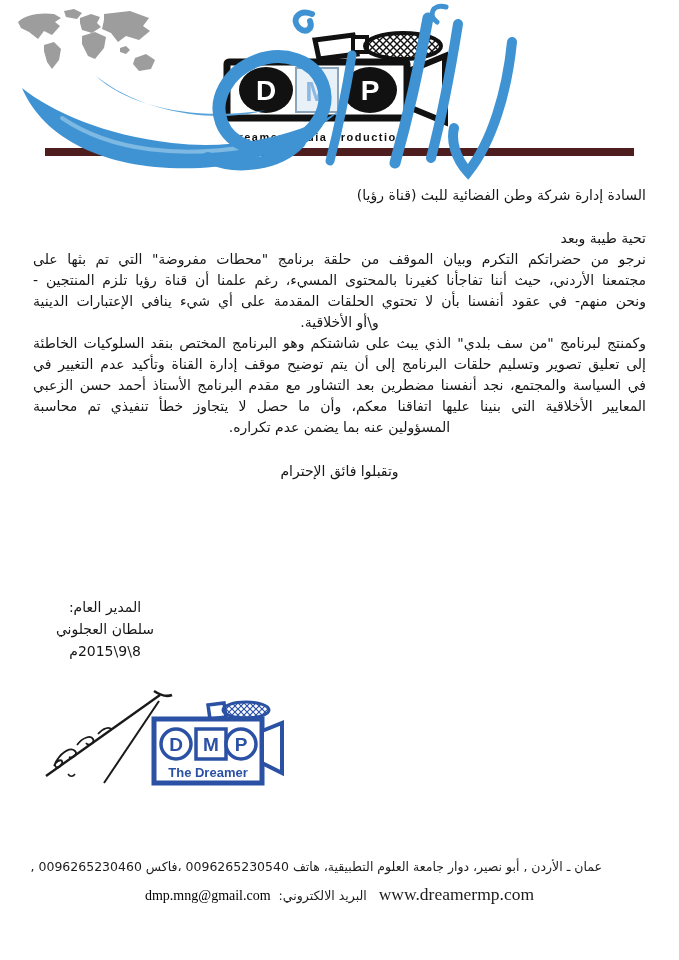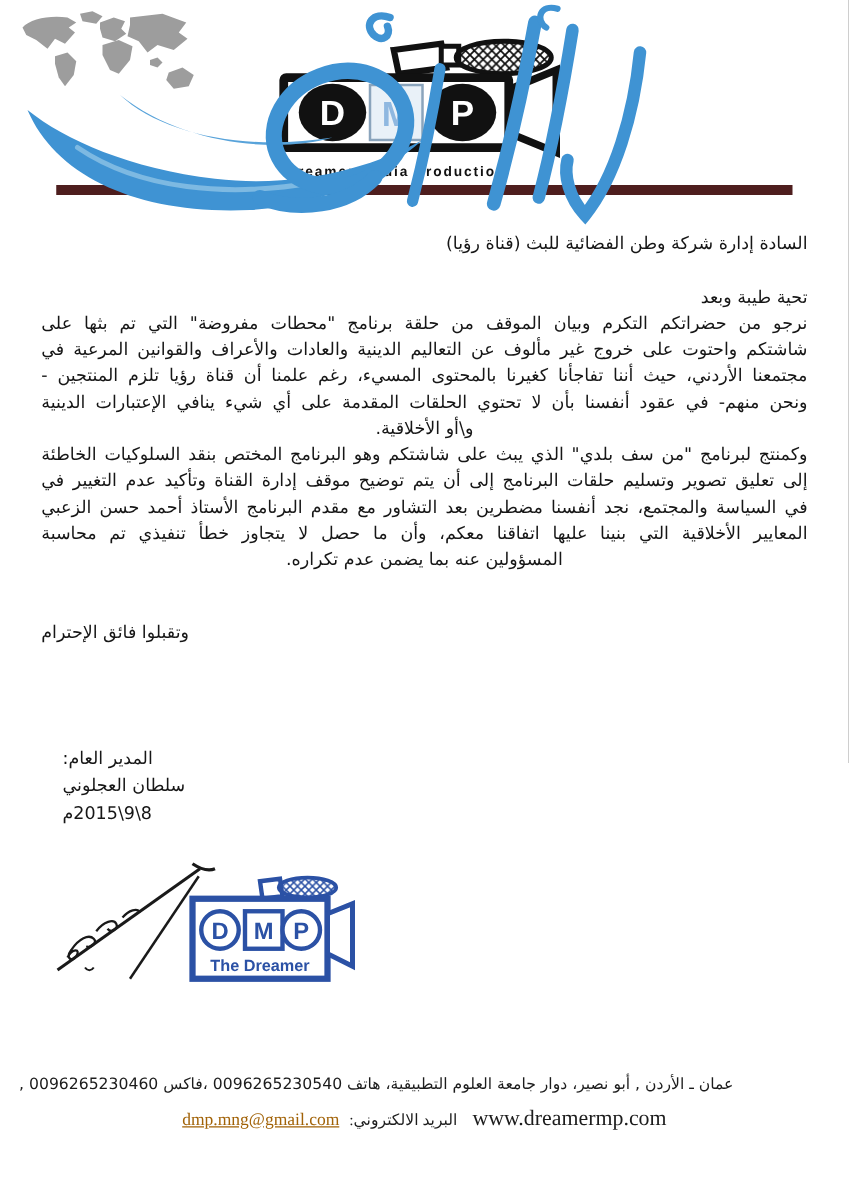--- a/index.html
+++ b/index.html
@@ -19,44 +19,44 @@
 
   
   .letter-body {
     left:33px; top:185px; width:613px;
     direction:rtl; unicode-bidi:plaintext;
     font-size:14px; line-height:21px; text-align:right;
   }
   .recipient { margin-bottom:22px; }
   .line-just { text-align:justify; text-align-last:justify; }
   .line-end  { text-align:center; }
-  .closing   { margin-top:37px; text-align:left; }
+  .closing   { margin-top:23px; text-align:center; }
 
   .sig-block {
     left:50px; top:596px; width:110px;
-    direction:rtl; font-size:14px; line-height:22px; text-align:left;
+    direction:rtl; font-size:14px; line-height:22px; text-align:center;
   }
 
   .ink-sig  { left:38px;  top:686px; }
   .stamp    { left:148px; top:697px; }
 
   
   .footer1 {
-    left:0; top:859px; width:602px; text-align:center;
+    left:0; top:859px; width:602px; text-align:right;
     direction:rtl; font-size:12.5px; color:#1c1c1c;
   }
   .footer2 {
     left:0; top:884px; width:679px; text-align:center; direction:rtl;
     font-size:12.5px; color:#1c1c1c;
   }
   .footer2 .site  { font-family:"Liberation Serif", serif; font-size:17.5px; direction:ltr; unicode-bidi:embed; margin-left:4px; }
-  .footer2 .lbl   { margin:0 4px;font-family:Liberation Serif, serif; }
+  .footer2 .lbl   { margin:0 4px; }
   .footer2 .email {
     font-family:"Liberation Serif", serif; font-size:14px; direction:ltr; unicode-bidi:embed;
-    color:#a16207; text-decoration:underline; cursor:pointer;
+    color:#000000; cursor:pointer;
   }
   .logo-caption { font-family:"Liberation Sans", sans-serif; }
 </style>
 </head>
 <body>
 
 <div class="page">
 
   <svg class="abs worldmap" width="150" height="78" viewBox="0 0 150 78">
     <g fill="#9d9d9d">
@@ -112,21 +112,20 @@
       <path d="M446,7 C432,3 428,16 437,22" stroke-width="5"></path>
     </g>
   </svg>
 
   <div class="abs letter-body">
     <div class="recipient">السادة إدارة شركة وطن الفضائية للبث (قناة رؤيا)</div>
     <div>تحية طيبة وبعد</div>
 
     <div>
       <div class="line-just">نرجو من حضراتكم التكرم وبيان الموقف من حلقة برنامج "محطات مفروضة" التي تم بثها على</div>
-      <div class="line-just">شاشتكم واحتوت على خروج غير مألوف عن التعاليم الدينية والعادات والأعراف والقوانين المرعية في</div>
       <div class="line-just">مجتمعنا الأردني، حيث أننا تفاجأنا كغيرنا بالمحتوى المسيء، رغم علمنا أن قناة رؤيا تلزم المنتجين -</div>
       <div class="line-just">ونحن منهم- في عقود أنفسنا بأن لا تحتوي الحلقات المقدمة على أي شيء ينافي الإعتبارات الدينية</div>
       <div class="line-end">و\أو الأخلاقية.</div>
     </div>
 
     <div>
       <div class="line-just">وكمنتج لبرنامج "من سف بلدي" الذي يبث على شاشتكم وهو البرنامج المختص بنقد السلوكيات الخاطئة</div>
       <div class="line-just">إلى تعليق تصوير وتسليم حلقات البرنامج إلى أن يتم توضيح موقف إدارة القناة وتأكيد عدم التغيير في</div>
       <div class="line-just">في السياسة والمجتمع، نجد أنفسنا مضطرين بعد التشاور مع مقدم البرنامج الأستاذ أحمد حسن الزعبي</div>
       <div class="line-just">المعايير الأخلاقية التي بنينا عليها اتفاقنا معكم، وأن ما حصل لا يتجاوز خطأ تنفيذي تم محاسبة</div>

